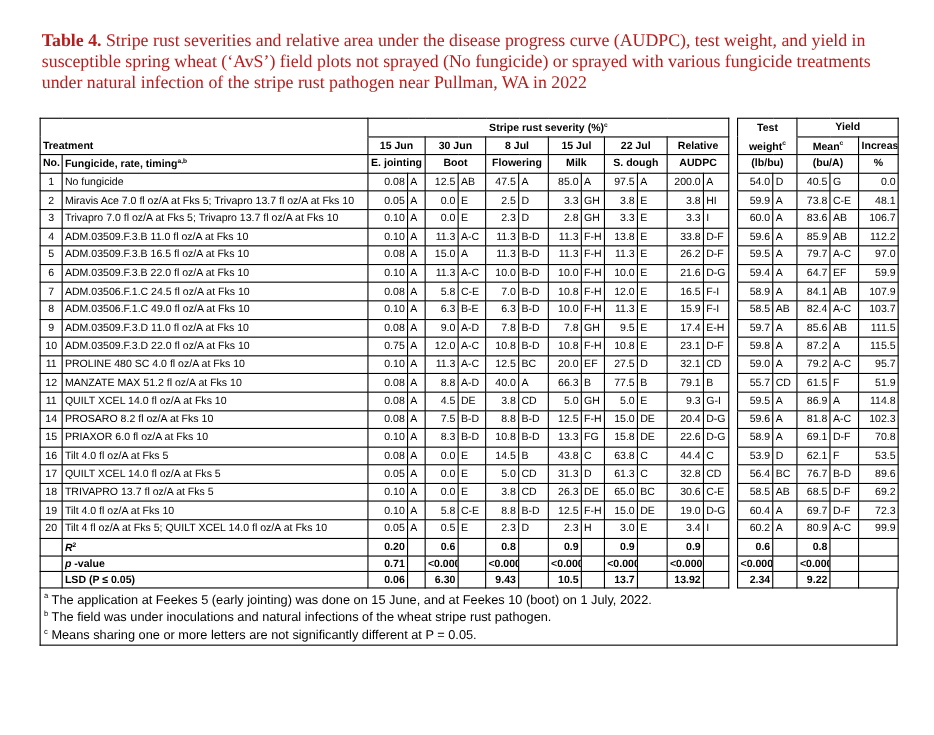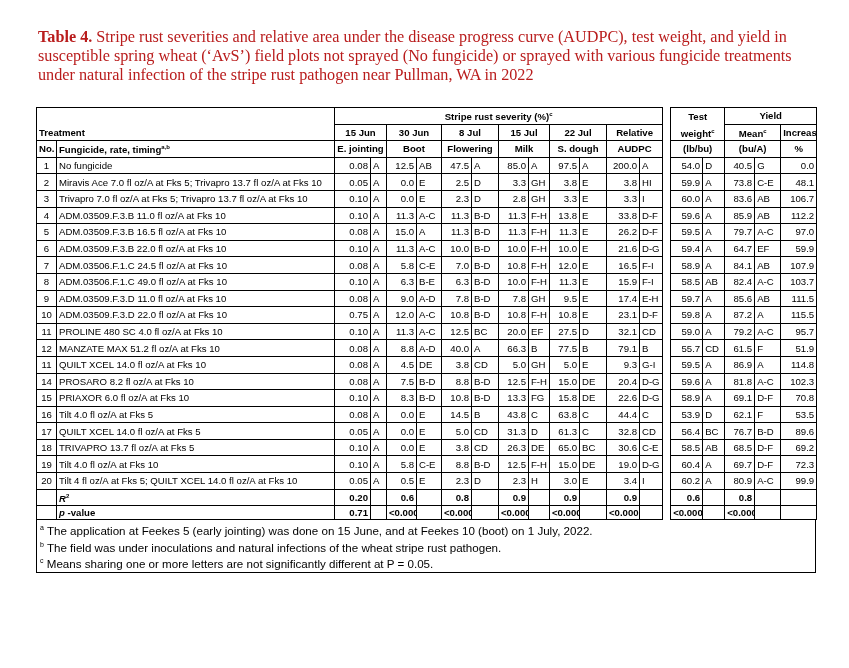--- a/index.html
+++ b/index.html
@@ -574,20 +574,42 @@
           <td></td>
           <td class="num">&lt;0.0001</td>
           <td></td>
           <td class="gap"></td>
           <td class="num">&lt;0.0001</td>
           <td></td>
           <td class="num">&lt;0.0001</td>
           <td></td>
           <td></td>
         </tr>
+        <tr class="stat">
+          <td></td>
+          <td class="l">LSD (P ≤ 0.05)</td>
+          <td class="num">0.06</td>
+          <td></td>
+          <td class="num">6.30</td>
+          <td></td>
+          <td class="num">9.43</td>
+          <td></td>
+          <td class="num">10.5</td>
+          <td></td>
+          <td class="num">13.7</td>
+          <td></td>
+          <td class="num">13.92</td>
+          <td></td>
+          <td class="gap"></td>
+          <td class="num">2.34</td>
+          <td></td>
+          <td class="num">9.22</td>
+          <td></td>
+          <td></td>
+        </tr>
       </tbody>
   </table>
   <div class="notes" id="notes">
       <div><sup>a</sup><span> The application at Feekes 5 (early jointing) was done on 15 June, and at Feekes 10 (boot) on 1 July, 2022.</span></div>
       <div><sup>b</sup><span> The field was under inoculations and natural infections of the wheat stripe rust pathogen.</span></div>
       <div><sup>c</sup><span>  Means sharing one or more letters are not significantly different at P = 0.05.</span></div>
     </div>
 </div>
 
 </body></html>

